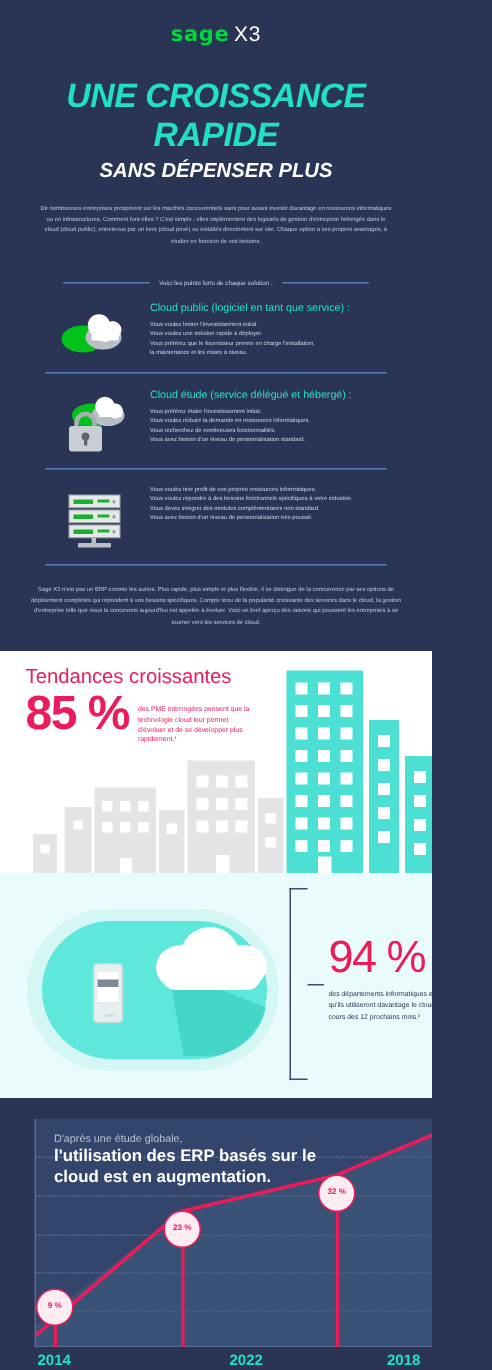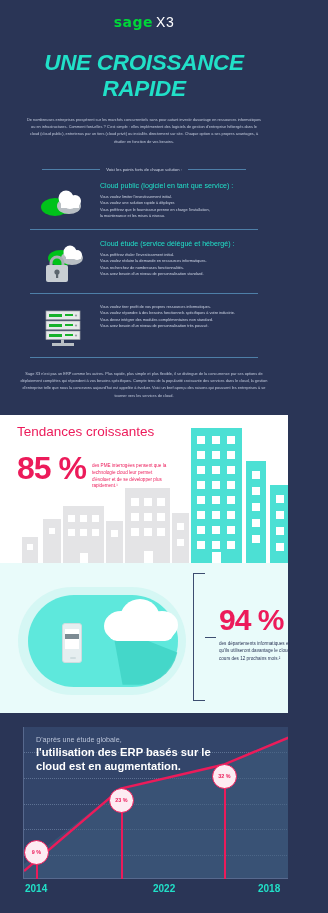--- a/index.html
+++ b/index.html
@@ -58,21 +58,21 @@
     color: #c3cbdd; font-size: 3.9px; line-height: 1.85; text-align: center;
   }
 
   
   .sec-buildings {
     position: relative; margin-top: 16px;
     height: 148px; background: #ffffff; overflow: hidden;
   }
   .sec-buildings .head { position: absolute; left: 17px; top: 9px; z-index: 4; }
   .sec-buildings .h-title { color: #ec1b5a; font-size: 13.5px; }
-  .stat-row { display: flex; align-items: flex-start; margin-top: 14px; }
+  .stat-row { display: flex; align-items: flex-start; margin-top: 2px; }
   .stat-big { color: #ec1b5a; font-size: 32px; font-weight: bold; letter-spacing: -1px; line-height: .95; }
   .stat-note { color: #ec1b5a; font-size: 4.6px; line-height: 1.5; width: 86px; padding: 10px 0 0 6px; }
 
   .skyline { position: absolute; left: 0; bottom: 0; width: 328px; height: 135px; }
   .bldg { position: absolute; bottom: 0; }
   .bldg .win { position: absolute; background: #ffffff; }
   .bldg .door { position: absolute; bottom: 0; background: #ffffff; }
 
   
   .sec-cloud { position: relative; height: 150px; background: #e9fbfa; overflow: hidden; }
@@ -88,21 +88,21 @@
   }
   .phone { position: absolute; left: 58px; top: 52px; width: 20px; height: 40px; background: #e6eef0; border-radius: 3px; border: 1px solid #cfdcdf; }
   .phone .scr { position: absolute; left: 2px; top: 5px; right: 2px; height: 20px; background: #ffffff; }
   .phone .bar { position: absolute; left: 2px; top: 10px; right: 2px; height: 5px; background: #7c8b93; }
   .phone .hm  { position: absolute; left: 7px; bottom: 3px; width: 6px; height: 2px; border-radius: 1px; background: #cfdcdf; }
 
   .bracket { position: absolute; left: 193px; top: 10px; width: 12px; height: 128px; border: 1.4px solid #3d4d70; border-right: none; }
   .bracket .tick { position: absolute; right: -11px; top: 50%; width: 11px; height: 1.4px; background: #3d4d70; }
 
   .c94 { position: absolute; left: 219px; top: 42px; }
-  .c94 .num { color: #ec1b5a; font-size: 30px; font-weight: bold; line-height: 1; letter-spacing: -1px; }
+  .c94 .num { color: #ec1b5a; font-size: 30px; font-weight: normal; line-height: 1; letter-spacing: -1px; }
   .c94 .note { color: #2a3556; font-size: 4.6px; line-height: 1.62; margin-top: 5px; width: 85px; }
 
   
   .sec-chart { position: relative; height: 204px; background: #2a3556; overflow: hidden; }
   .chart-box {
     position: absolute; left: 23px; top: 14px; width: 282px; height: 152px;
     border-left: 1.2px solid #57698e; border-bottom: 1.2px solid #57698e;
     background: linear-gradient(180deg,#33456a 0%,#33456a 100%);
   }
   .gridline { position: absolute; left: 0; right: 0; border-top: 1px dotted #5d7193; }
@@ -125,20 +125,21 @@
 </head>
 <body>
 
 <div class="page">
 
   <div class="hero">
     <div class="logo">
       <span class="sage">sage</span><span class="x3">X3</span>
     </div>
     <div class="hero-title">UNE CROISSANCE RAPIDE</div>
+    <div class="hero-sub">SANS DÉPENSER PLUS</div>
     <div class="hero-para">De nombreuses entreprises prospèrent sur les marchés concurrentiels sans pour autant investir davantage en ressources informatiques ou en infrastructures. Comment font-elles ? C'est simple : elles implémentent des logiciels de gestion d'entreprise hébergés dans le cloud (cloud public), entretenus par un tiers (cloud privé) ou installés directement sur site. Chaque option a ses propres avantages, à étudier en fonction de vos besoins.</div>
   </div>
 
   <div class="divider-row">
     <div class="rule"></div>
     <div class="label">Voici les points forts de chaque solution :</div>
     <div class="rule"></div>
   </div>
 
   <div class="sol">

